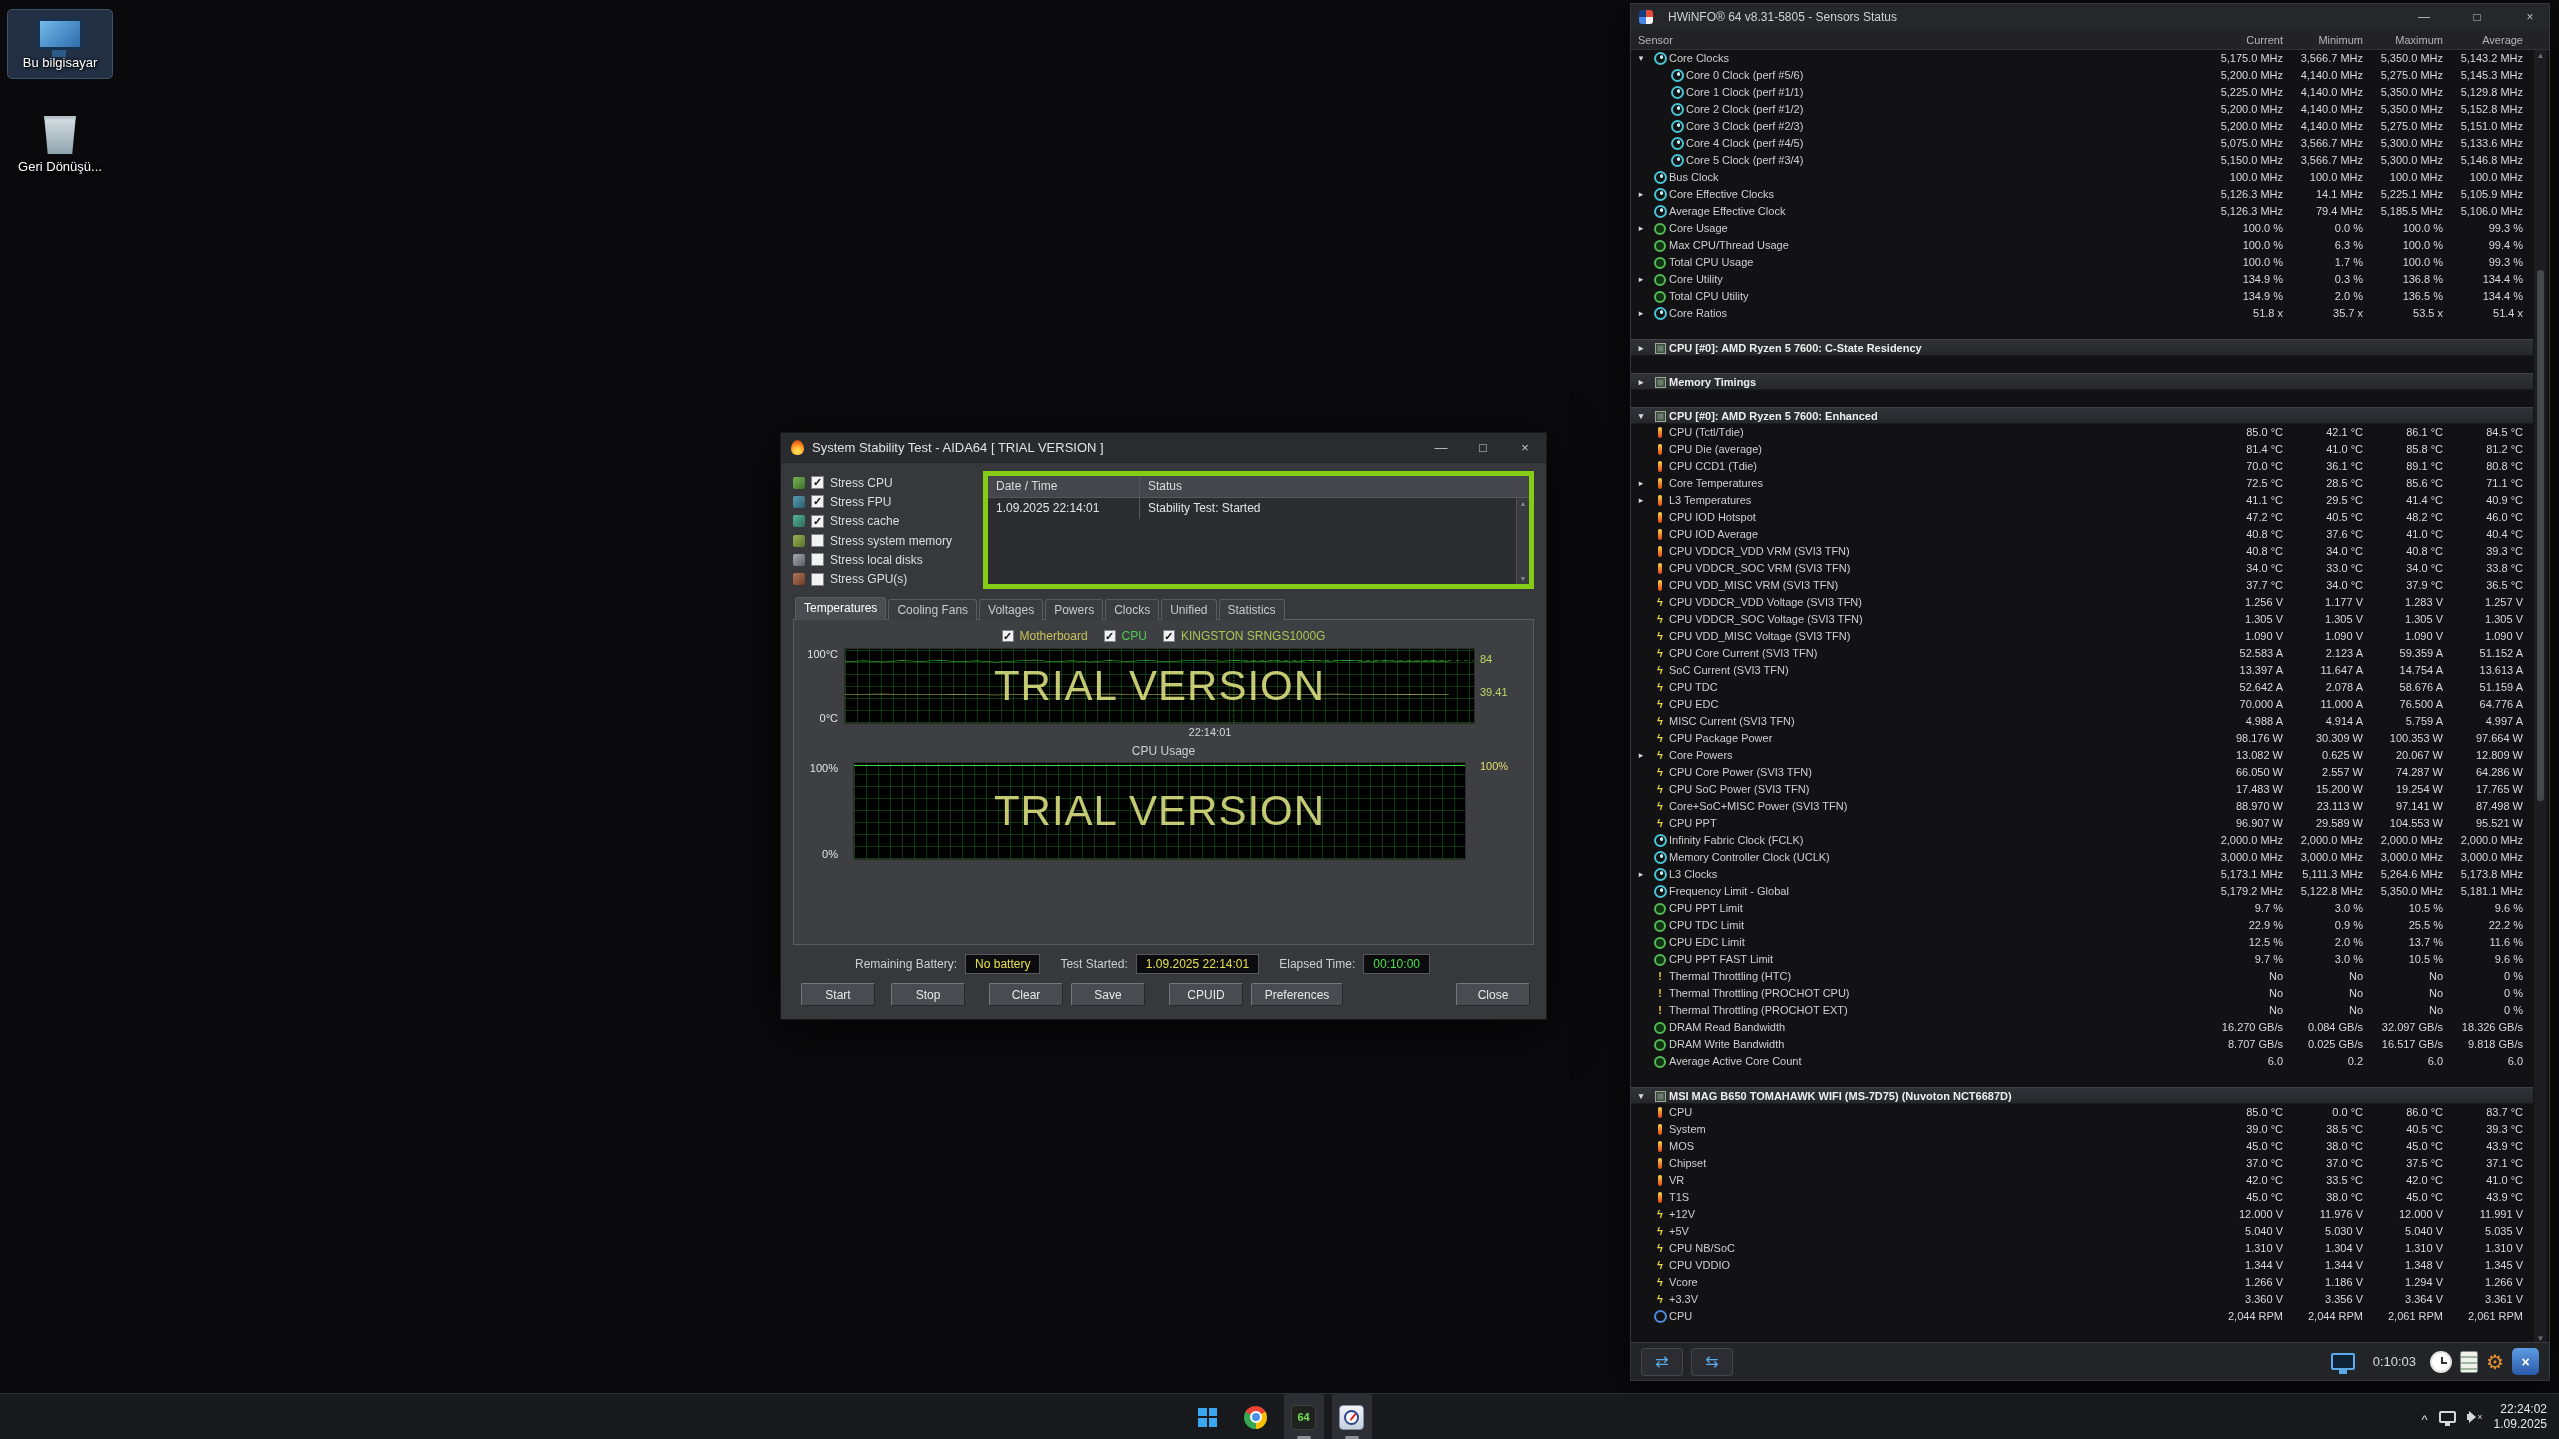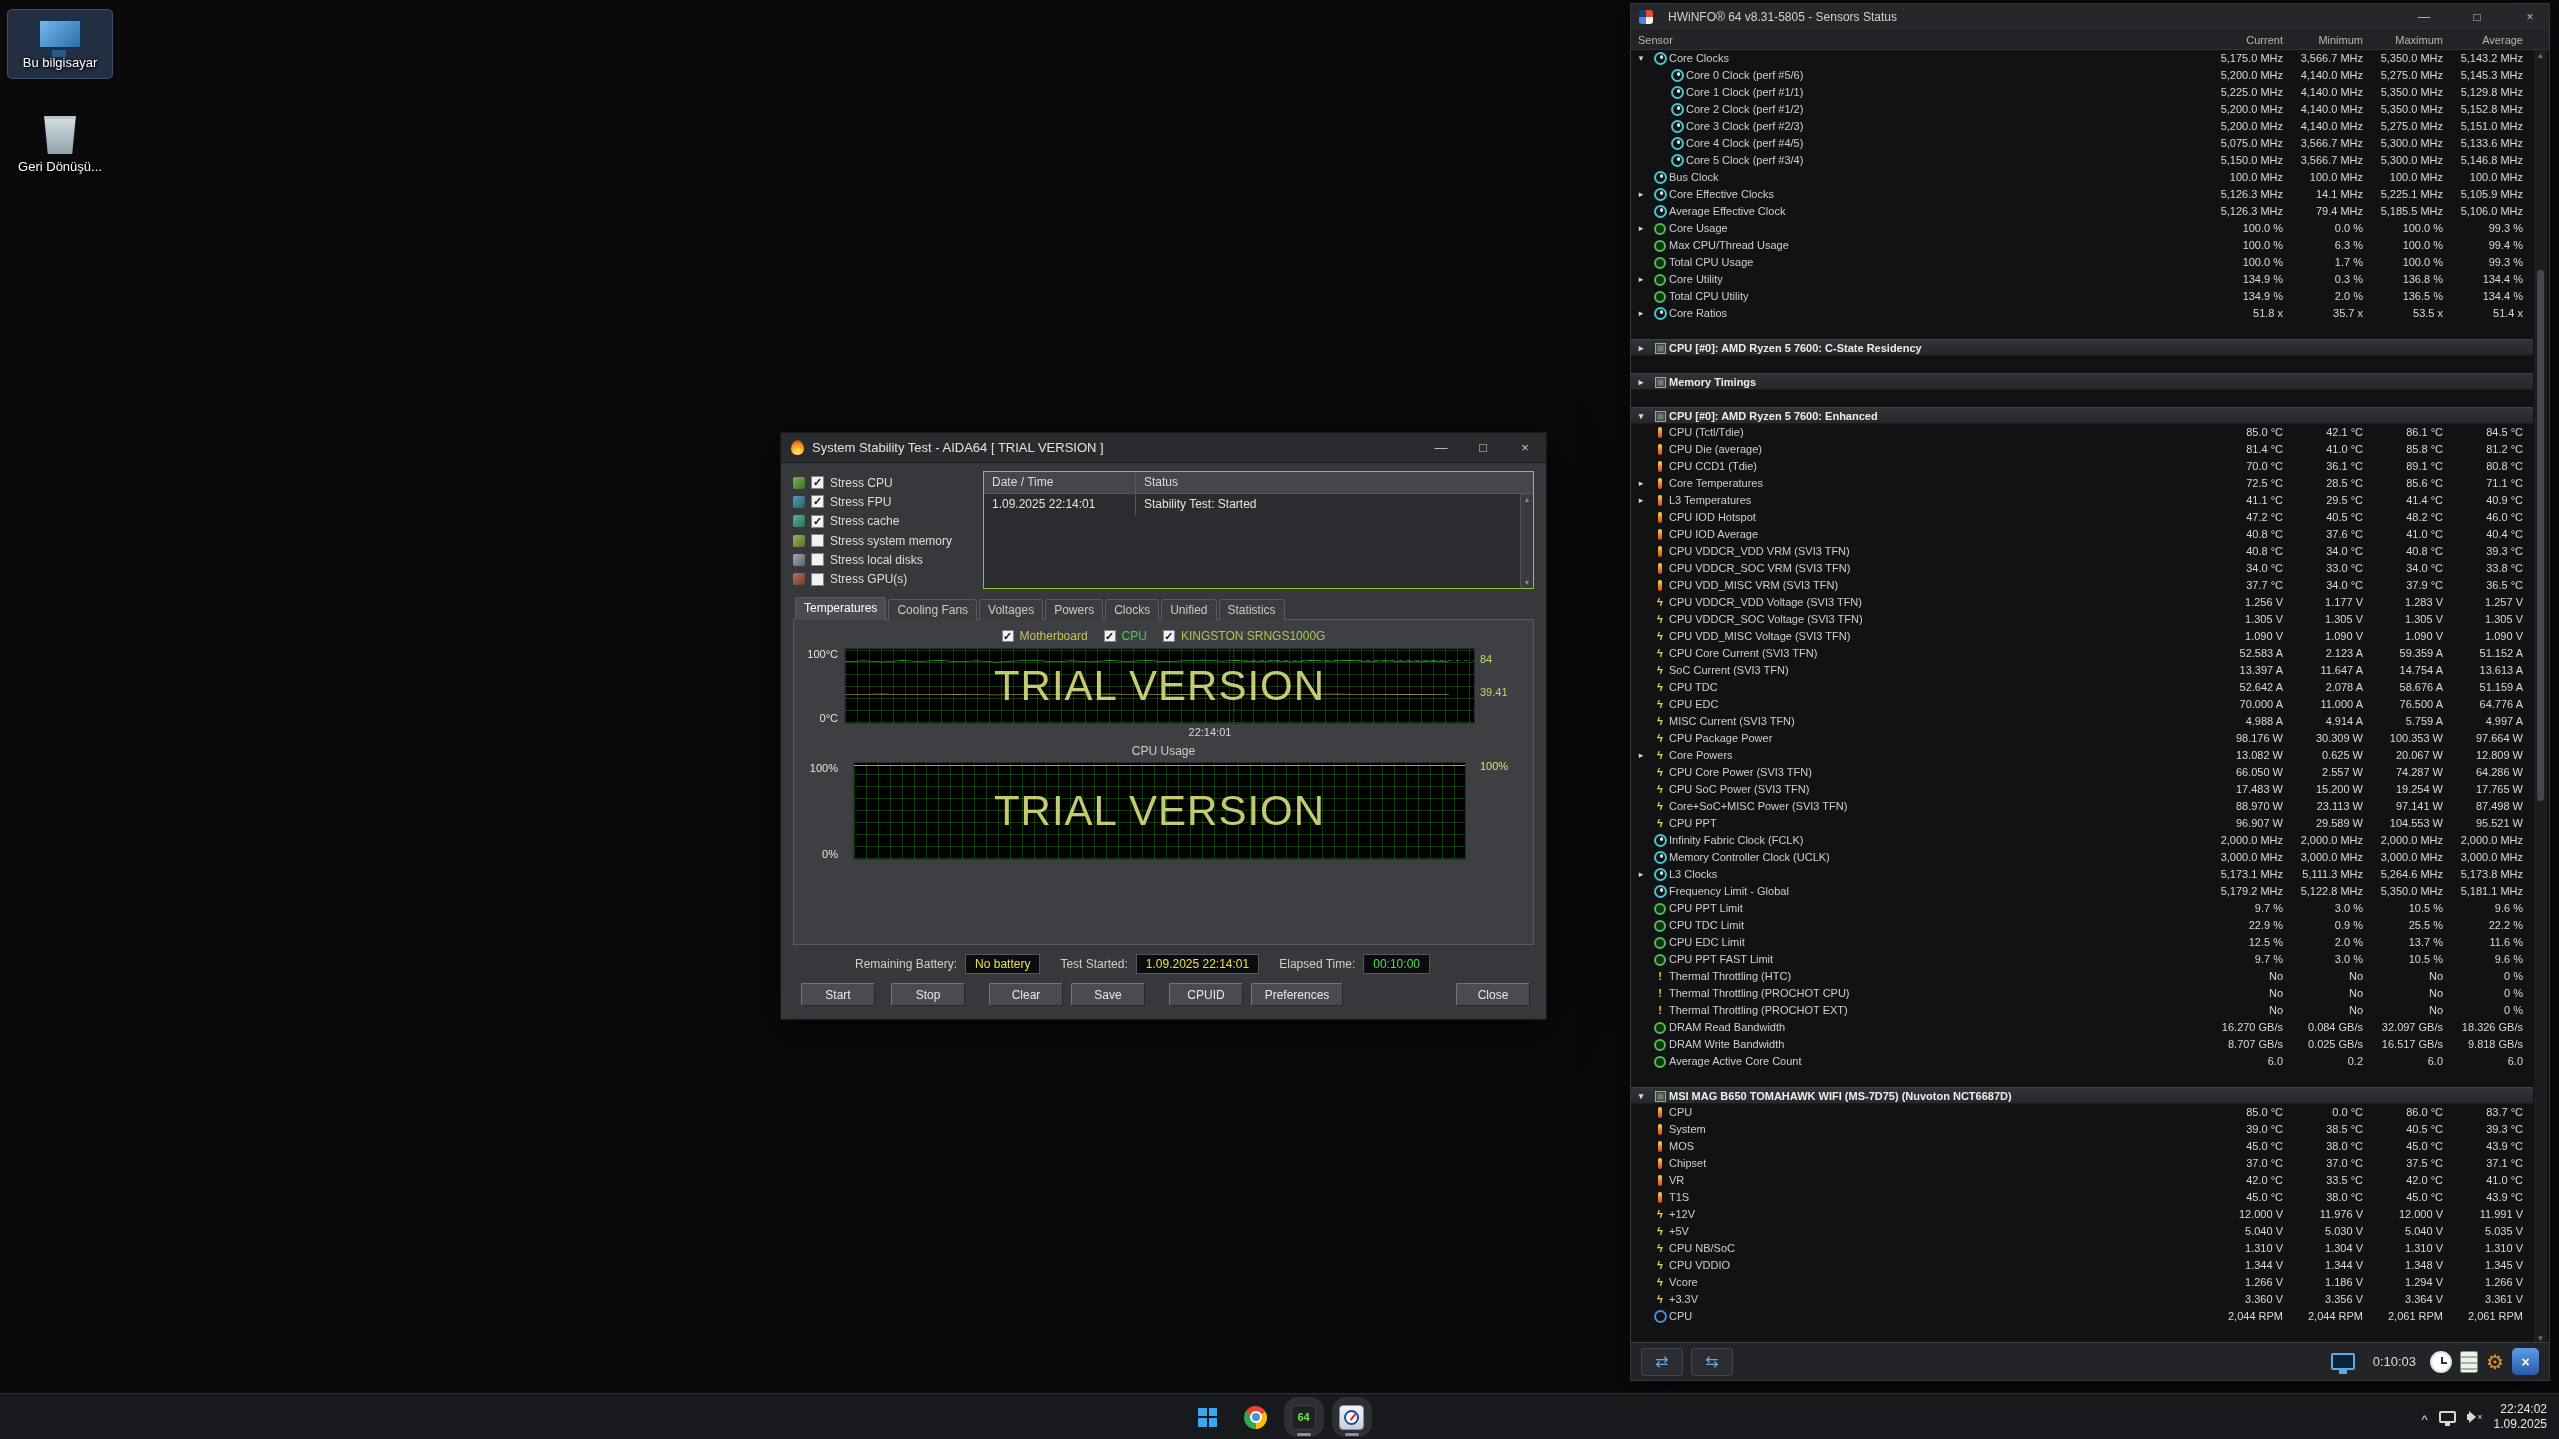--- a/index.html
+++ b/index.html
@@ -34,21 +34,21 @@
   .sicon.cpu{background:linear-gradient(135deg,#79b457,#3d6e2a);}
   .sicon.fpu{background:linear-gradient(135deg,#57a0b4,#2a5a6e);}
   .sicon.cache{background:linear-gradient(135deg,#57b49b,#2a6e58);}
   .sicon.memory{background:linear-gradient(135deg,#9ab457,#5a6e2a);}
   .sicon.disk{background:linear-gradient(135deg,#a8a8b0,#5e5e66);}
   .sicon.gpu{background:linear-gradient(135deg,#b47757,#6e3a2a);}
   .cb{width:13px;height:13px;background:#f2f2f2;border:1px solid #82828a;font-size:11px;line-height:11px;
     text-align:center;color:#15151a;flex:0 0 auto;}
   .cb.checked::after{content:"✓";font-weight:bold;}
   .slbl{font-size:12px;color:#dedede;white-space:nowrap;}
-  .log{flex:1;border:1px solid #84cc16;background:#2b2c30;position:relative;display:flex;flex-direction:column;overflow:hidden;}
+  .log{flex:1;border:5px solid #84cc16;background:#2b2c30;position:relative;display:flex;flex-direction:column;overflow:hidden;}
   .log-head{display:flex;height:22px;background:#45464b;border-bottom:1px solid #56575c;font-size:12px;color:#dcdcdc;}
   .log-c1{width:152px;padding:3px 8px;border-right:1px solid #56575c;}
   .log-c2{flex:1;padding:3px 8px;}
   .log-row{display:flex;height:21px;font-size:12px;color:#e4e4e4;}
   .log-sb{position:absolute;right:0;top:22px;bottom:0;width:13px;background:#3a3b40;border-left:1px solid #525358;
     display:flex;flex-direction:column;justify-content:space-between;align-items:center;color:#8a8a90;font-size:7px;padding:2px 0;}
   .tabs{display:flex;margin-top:8px;padding-left:2px;height:23px;position:relative;z-index:2;}
   .tab{font-size:12px;color:#c9c9c9;background:#3b3c40;border:1px solid #5b5b60;border-bottom:none;
     padding:3px 8px 0 8px;margin-right:2px;border-radius:3px 3px 0 0;position:relative;top:2px;height:21px;}
   .tab.active{background:#4b4c51;color:#fff;top:0;height:23px;z-index:3;}
@@ -134,21 +134,21 @@
   .rep-ico{width:18px;height:22px;border-radius:2px;background:
     repeating-linear-gradient(180deg,#f0f0f0 0 4px,#9db89d 4px 6px);border:1px solid #7a8a7a;}
   .gear-ico{font-size:20px;color:#e89030;line-height:20px;}
   .xclose-ico{width:27px;height:27px;border-radius:5px;background:linear-gradient(180deg,#5c9ce2,#2a5aaa);
     color:#fff;font-weight:bold;font-size:14px;display:flex;align-items:center;justify-content:center;}
 
   
   #taskbar{position:absolute;left:0;right:0;bottom:0;height:46px;background:rgba(25,26,30,.97);
     border-top:1px solid #2e2f34;z-index:10;}
   .tb-center{position:absolute;left:50%;top:0;transform:translateX(-50%);height:46px;display:flex;gap:8px;align-items:center;}
-  .tb-ico{width:40px;height:40px;border-radius:14px;display:flex;align-items:center;justify-content:center;position:relative;}
+  .tb-ico{width:40px;height:46px;border-radius:3px;display:flex;align-items:center;justify-content:center;position:relative;}
   .tb-ico.running{background:#2e2f35;}
   .tb-ico.running::after{content:"";position:absolute;bottom:1px;left:13px;right:13px;height:3px;border-radius:2px;background:#8a9098;}
   .win-logo{width:19px;height:19px;display:grid;grid-template-columns:1fr 1fr;grid-template-rows:1fr 1fr;gap:2px;}
   .win-logo i{background:#3aa7f0;}
   .chrome-ico{width:23px;height:23px;border-radius:50%;position:relative;
     background:conic-gradient(from -60deg,#ea4335 0 120deg,#fbbc05 0 240deg,#34a853 0 360deg);}
   .chrome-ico::after{content:"";position:absolute;inset:5.5px;border-radius:50%;background:#4a90e2;border:2.5px solid #fff;}
   .aida-ico{width:25px;height:25px;border-radius:4px;background:#20221f;color:#6fe04f;font-weight:bold;
     font-size:11px;display:flex;align-items:center;justify-content:center;border:1px solid #3a423a;}
   .hwi-ico{width:25px;height:25px;border-radius:4px;background:linear-gradient(180deg,#f2f4f8,#c6cedc);

